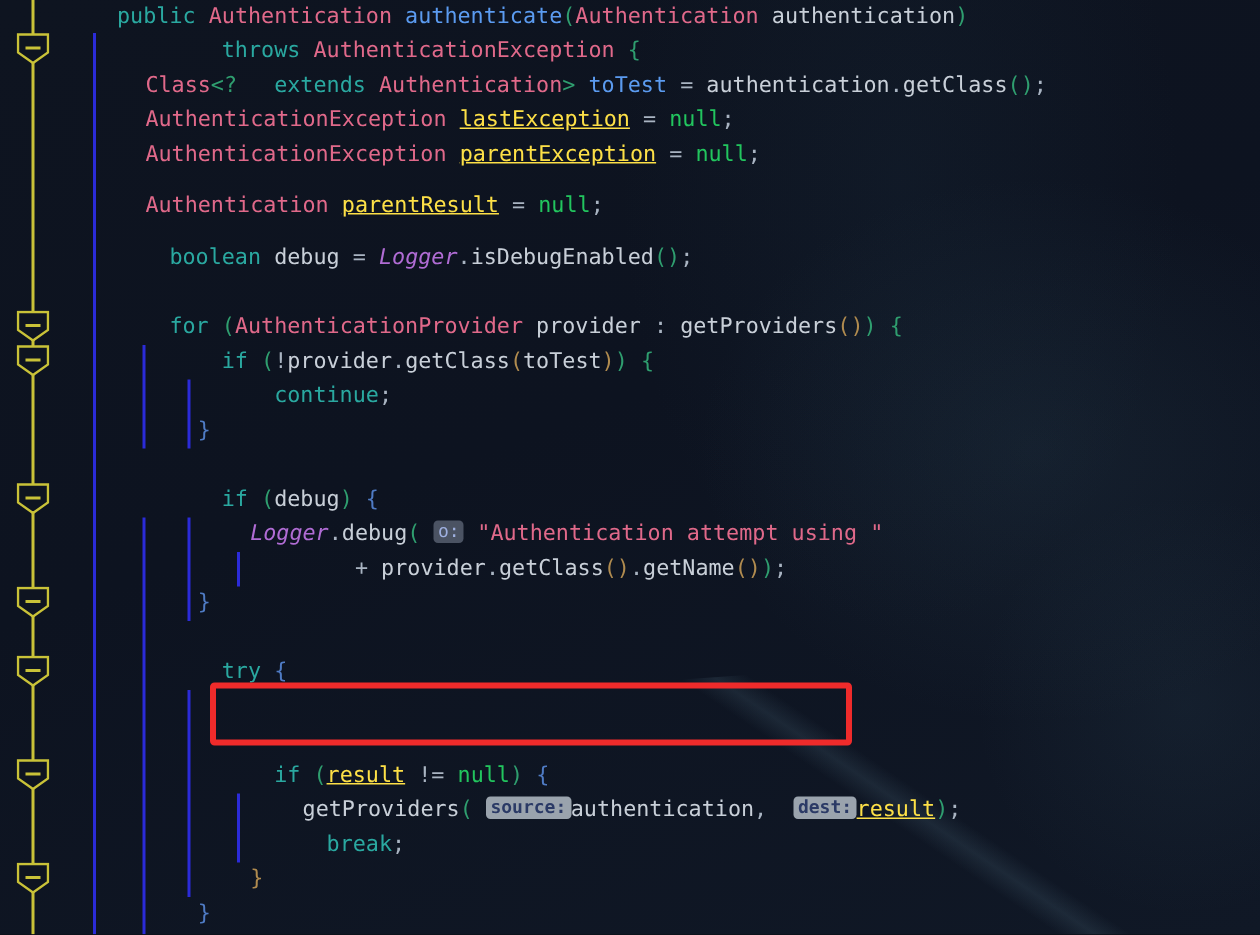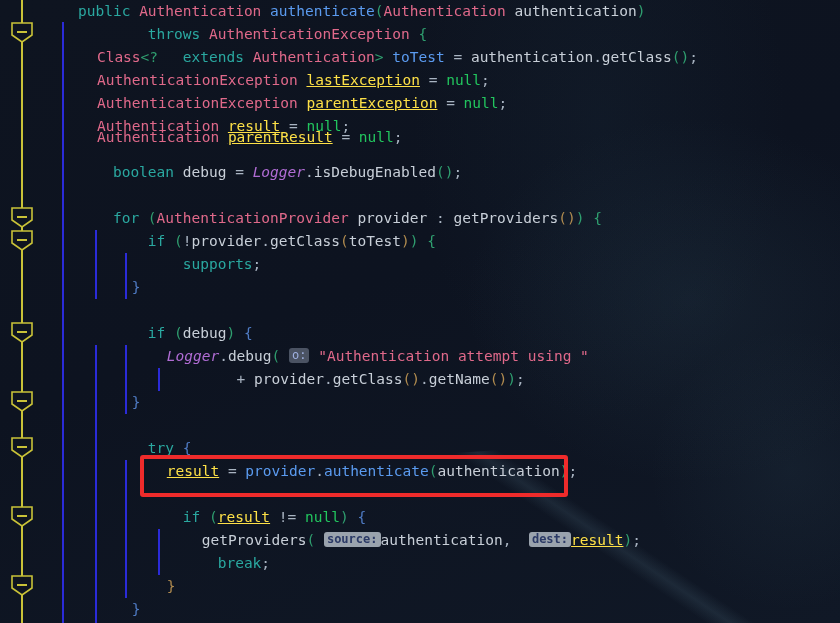--- a/index.html
+++ b/index.html
@@ -234,51 +234,49 @@
     <div class="line" style="top:0px"><span class="kw">public</span> <span class="type">Authentication</span> <span class="fn">authenticate</span><span class="p1">(</span><span class="type">Authentication</span> <span class="ident">authentication</span><span class="p1">)</span></div>
 
     <div class="line" style="top:23px">        <span class="kw">throws</span> <span class="type">AuthenticationException</span> <span class="p1">{</span></div>
 
     <div class="line" style="top:46px">    <span class="type">Class</span><span class="gen">&lt;?</span> <span class="kw">extends</span> <span class="type">Authentication</span><span class="gen">&gt;</span> <span class="fn">toTest</span> <span class="punct">=</span> <span class="ident">authentication</span><span class="punct">.</span><span class="ident">getClass</span><span class="p1">()</span><span class="punct">;</span></div>
 
     <div class="line" style="top:69px">    <span class="type">AuthenticationException</span> <span class="field">lastException</span> <span class="punct">=</span> <span class="nullv">null</span><span class="punct">;</span></div>
 
     <div class="line" style="top:92px">    <span class="type">AuthenticationException</span> <span class="field">parentException</span> <span class="punct">=</span> <span class="nullv">null</span><span class="punct">;</span></div>
 
-    <div class="line" style="top:115px">    <span class="type">Authentication</span> <span class="field">result</span> <span class="punct">=</span> <span class="nullv">null</span><span class="punct">;</span></div>
 
     <div class="line" style="top:126px">    <span class="type">Authentication</span> <span class="field">parentResult</span> <span class="punct">=</span> <span class="nullv">null</span><span class="punct">;</span></div>
 
     <div class="line" style="top:161px">    <span class="kw">boolean</span> <span class="ident">debug</span> <span class="punct">=</span> <span class="stat">Logger</span><span class="punct">.</span><span class="ident">isDebugEnabled</span><span class="p1">()</span><span class="punct">;</span></div>
 
     <div class="line" style="top:184px"> </div>
 
     <div class="line" style="top:207px">    <span class="kw">for</span> <span class="p1">(</span><span class="type">AuthenticationProvider</span> <span class="ident">provider</span> <span class="punct">:</span> <span class="ident">getProviders</span><span class="p2">()</span><span class="p1">)</span> <span class="p1">{</span></div>
 
     <div class="line" style="top:230px">        <span class="kw">if</span> <span class="p1">(</span><span class="punct">!</span><span class="ident">provider</span><span class="punct">.</span><span class="ident">getClass</span><span class="p2">(</span><span class="ident">toTest</span><span class="p2">)</span><span class="p1">)</span> <span class="p1">{</span></div>
 
-    <div class="line" style="top:253px">            <span class="kw">supports</span><span class="punct">;</span></div>
+    <div class="line" style="top:253px">            <span class="kw">continue</span><span class="punct">;</span></div>
 
     <div class="line" style="top:276px">        <span class="p3">}</span></div>
 
     <div class="line" style="top:299px"> </div>
 
     <div class="line" style="top:322px">        <span class="kw">if</span> <span class="p1">(</span><span class="ident">debug</span><span class="p1">)</span> <span class="p3">{</span></div>
 
     <div class="line" style="top:345px">            <span class="stat">Logger</span><span class="punct">.</span><span class="ident">debug</span><span class="p1">(</span> <span class="hint hint-dim">o:</span> <span class="str">"Authentication attempt using "</span></div>
 
     <div class="line" style="top:368px">                    <span class="punct">+</span> <span class="ident">provider</span><span class="punct">.</span><span class="ident">getClass</span><span class="p2">()</span><span class="punct">.</span><span class="ident">getName</span><span class="p2">()</span><span class="p1">)</span><span class="punct">;</span></div>
 
     <div class="line" style="top:391px">        <span class="p3">}</span></div>
 
     <div class="line" style="top:414px"> </div>
 
     <div class="line" style="top:437px">        <span class="kw">try</span> <span class="p3">{</span></div>
 
-    <div class="line" style="top:460px">            <span class="field">result</span> <span class="punct">=</span> <span class="fn">provider</span><span class="punct">.</span><span class="fn">authenticate</span><span class="p1">(</span><span class="ident">authentication</span><span class="p1">)</span><span class="punct">;</span></div>
 
     <div class="line" style="top:483px"> </div>
 
     <div class="line" style="top:506px">            <span class="kw">if</span> <span class="p1">(</span><span class="field">result</span> <span class="punct">!=</span> <span class="nullv">null</span><span class="p1">)</span> <span class="p3">{</span></div>
 
     <div class="line" style="top:529px">                <span class="ident">getProviders</span><span class="p1">(</span> <span class="hint hint-light">source:</span><span class="ident">authentication</span><span class="punct">,</span>  <span class="hint hint-light">dest:</span><span class="field">result</span><span class="p1">)</span><span class="punct">;</span></div>
 
     <div class="line" style="top:552px">                <span class="kw">break</span><span class="punct">;</span></div>
 
     <div class="line" style="top:575px">            <span class="p2">}</span></div>

